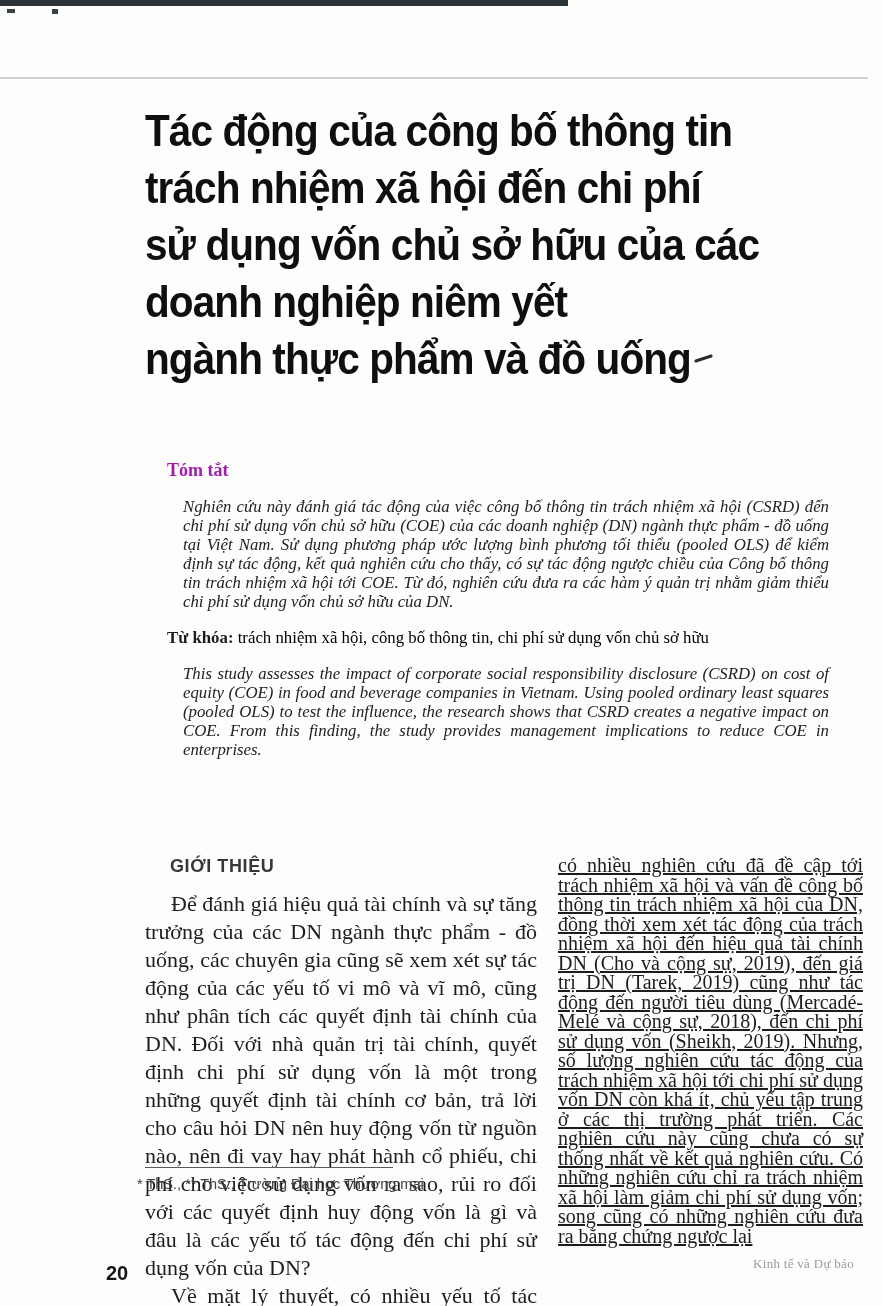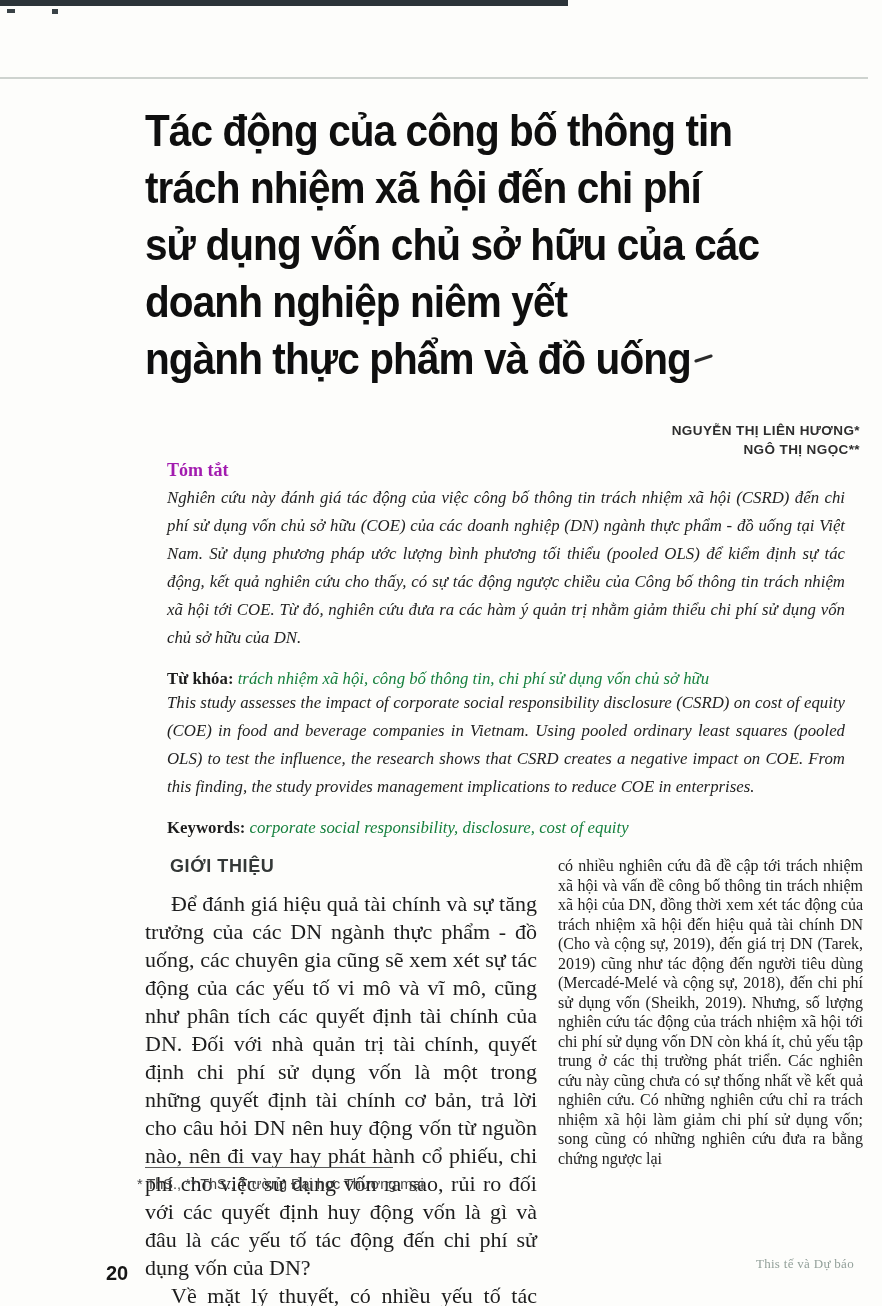--- a/index.html
+++ b/index.html
@@ -37,39 +37,39 @@
     position: absolute; top: 421px; right: 22px;
     text-align: right;
     font-family: "Liberation Sans", sans-serif;
     font-size: 13.5px; font-weight: bold; letter-spacing: 0.4px;
     color: #2d2d2d; line-height: 19px;
   }
 
   
   .abstract-wrap { position: absolute; left: 167px; top: 460px; width: 678px; }
   .h-abs { font-size: 18px; font-weight: bold; margin: 0 0 3px 0; color: #a21caf; }
-  .abs-body { font-style: italic; font-size: 16.8px; line-height: 28px; text-align: justify; margin: 0; color: #222; }
+  .abs-body { font-style: italic; font-size: 16.8px; line-height: 19px; text-align: justify; margin: 16px; color: #222; }
   .kw-line { margin-top: 17px; font-size: 16.8px; }
   .kw-label { font-weight: bold; }
-  .kw-text { font-style: italic; color: #15803d; }
+  .kw-text { color: #000000; }
   .h-summary { font-size: 17.5px; font-weight: bold; margin: 17px 0 3px 0; color: #171717; }
 
   
   .intro-wrap { position: absolute; left: 145px; top: 856px; width: 718px; display: flex; }
   .col-left { width: 392px; }
   .col-gap { width: 21px; }
   .col-right { width: 305px; }
   .h-intro {
     font-family: "Liberation Sans", sans-serif;
     font-size: 18px; font-weight: bold; letter-spacing: 0.6px;
     color: #343837; margin: 0 0 13px 25px;
   }
   .body-p { font-size: 22px; line-height: 28px; text-align: justify; margin: 0; color: #1d1d1d; }
   .indent { text-indent: 26px; }
-  .col-right .body-p { font-size: 16px; line-height: 19.5px; }
+  .col-right .body-p { font-size: 20px; line-height: 19.5px; text-decoration: underline; }
 
   
   .footnote-rule { position: absolute; left: 145px; top: 1167px; width: 248px; height: 1px; background: #5a5a5a; }
   .fn-affil {
     position: absolute; left: 137px; top: 1176px;
     font-family: "Liberation Sans", sans-serif;
     font-size: 14.5px; color: #3f3f3f;
   }
   .fn-dates {
     position: absolute; left: 145px; top: 1196px;
@@ -99,53 +99,45 @@
   <div class="scan-mark"></div>
 
   <div class="title">
     <div>Tác động của công bố thông tin</div>
     <div>trách nhiệm xã hội đến chi phí</div>
     <div>sử dụng vốn chủ sở hữu của các</div>
     <div>doanh nghiệp niêm yết</div>
     <div>ngành thực phẩm và đồ uống</div>
   </div>
 
-  <div class="authors">
-    <div>NGUYỄN THỊ LIÊN HƯƠNG*</div>
-    <div>NGÔ THỊ NGỌC**</div>
-  </div>
 
   <div class="abstract-wrap">
     <div class="h-abs">Tóm tắt</div>
     <p class="abs-body">Nghiên cứu này đánh giá tác động của việc công bố thông tin trách nhiệm xã hội (CSRD) đến chi phí sử dụng vốn chủ sở hữu (COE) của các doanh nghiệp (DN) ngành thực phẩm - đồ uống tại Việt Nam. Sử dụng phương pháp ước lượng bình phương tối thiểu (pooled OLS) để kiểm định sự tác động, kết quả nghiên cứu cho thấy, có sự tác động ngược chiều của Công bố thông tin trách nhiệm xã hội tới COE. Từ đó, nghiên cứu đưa ra các hàm ý quản trị nhằm giảm thiểu chi phí sử dụng vốn chủ sở hữu của DN.</p>
 
     <div class="kw-line">
       <span class="kw-label">Từ khóa:</span>
       <span class="kw-text">trách nhiệm xã hội, công bố thông tin, chi phí sử dụng vốn chủ sở hữu</span>
     </div>
 
     <p class="abs-body">This study assesses the impact of corporate social responsibility disclosure (CSRD) on cost of equity (COE) in food and beverage companies in Vietnam. Using pooled ordinary least squares (pooled OLS) to test the influence, the research shows that CSRD creates a negative impact on COE. From this finding, the study provides management implications to reduce COE in enterprises.</p>
 
-    <div class="kw-line">
-      <span class="kw-label">Keywords:</span>
-      <span class="kw-text">corporate social responsibility, disclosure, cost of equity</span>
-    </div>
   </div>
 
   <div class="intro-wrap">
     <div class="col-left">
       <div class="h-intro">GIỚI THIỆU</div>
       <p class="body-p indent">Để đánh giá hiệu quả tài chính và sự tăng trưởng của các DN ngành thực phẩm - đồ uống, các chuyên gia cũng sẽ xem xét sự tác động của các yếu tố vi mô và vĩ mô, cũng như phân tích các quyết định tài chính của DN. Đối với nhà quản trị tài chính, quyết định chi phí sử dụng vốn là một trong những quyết định tài chính cơ bản, trả lời cho câu hỏi DN nên huy động vốn từ nguồn nào, nên đi vay hay phát hành cổ phiếu, chi phí cho việc sử dụng vốn ra sao, rủi ro đối với các quyết định huy động vốn là gì và đâu là các yếu tố tác động đến chi phí sử dụng vốn của DN?</p>
       <p class="body-p indent">Về mặt lý thuyết, có nhiều yếu tố tác động đến chi phí sử dụng vốn của DN, đó là các yếu tố chủ quan (lãi suất thị trường, chính sách thuế thu nhập DN...) và các nhân tố khách quan (chính sách đầu tư, chính sách tài trợ, chính sách cổ tức...). Tuy nhiên, giai đoạn gần đây,</p>
     </div>
     <div class="col-gap"></div>
     <div class="col-right">
       <p class="body-p">có nhiều nghiên cứu đã đề cập tới trách nhiệm xã hội và vấn đề công bố thông tin trách nhiệm xã hội của DN, đồng thời xem xét tác động của trách nhiệm xã hội đến hiệu quả tài chính DN (Cho và cộng sự, 2019), đến giá trị DN (Tarek, 2019) cũng như tác động đến người tiêu dùng (Mercadé-Melé và cộng sự, 2018), đến chi phí sử dụng vốn (Sheikh, 2019). Nhưng, số lượng nghiên cứu tác động của trách nhiệm xã hội tới chi phí sử dụng vốn DN còn khá ít, chủ yếu tập trung ở các thị trường phát triển. Các nghiên cứu này cũng chưa có sự thống nhất về kết quả nghiên cứu. Có những nghiên cứu chỉ ra trách nhiệm xã hội làm giảm chi phí sử dụng vốn; song cũng có những nghiên cứu đưa ra bằng chứng ngược lại</p>
     </div>
   </div>
 
   <div class="footnote-rule"></div>
   <div class="fn-affil">* ThS., ** ThS., Trường Đại học Thương mại</div>
 
   <div class="page-num">20</div>
-  <div class="journal-name">This tế và Dự báo</div>
+  <div class="journal-name">Kinh tế và Dự báo</div>
 
 </div>
 
 </body></html>

